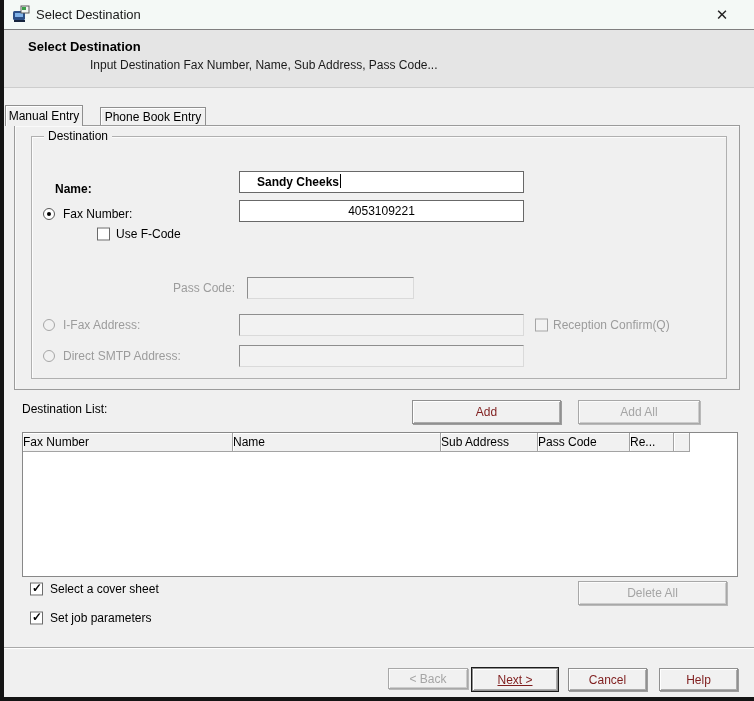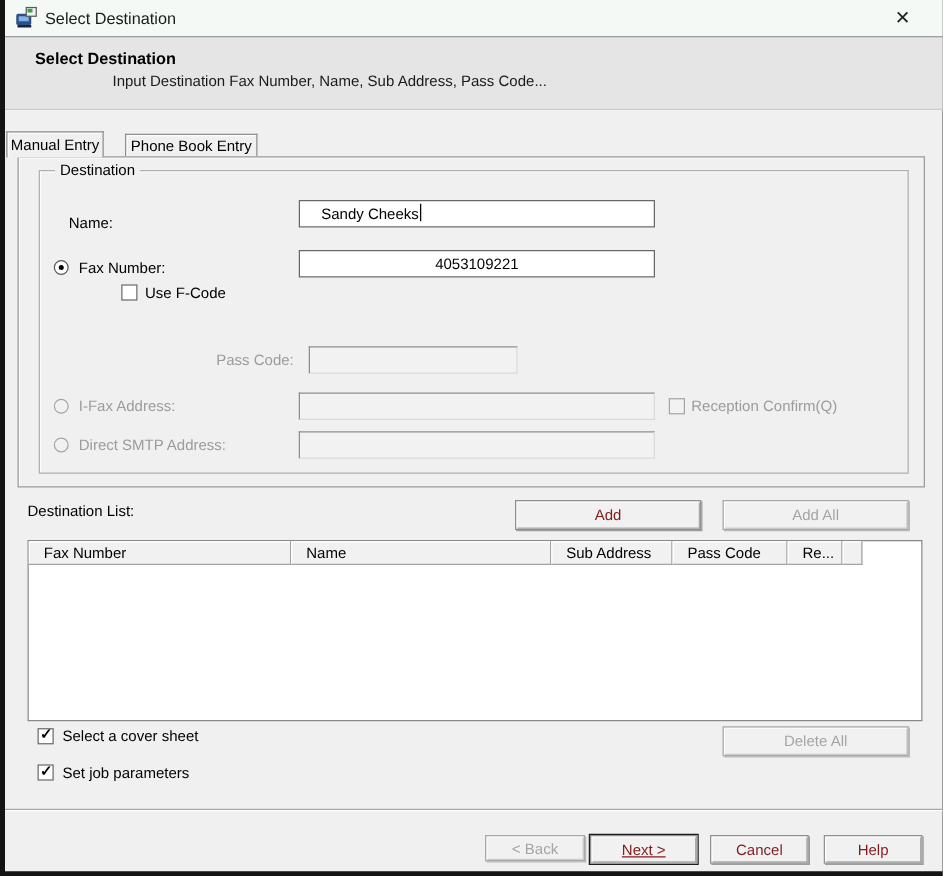--- a/index.html
+++ b/index.html
@@ -69,21 +69,21 @@
          box-shadow: inset 1px 1px 0 #fbfbfb, inset -1px -1px 0 #cccccc, 1px 1px 0 #b9b9b9; }
   .btn.default { box-shadow: 0 0 0 1px #1c1c1c, inset 1px 1px 0 #ffffff, inset -1px -1px 0 #ababab; }
 
   
   .listlabel { position:absolute; left:18px; top:402px; font-size:12px; color:#000; }
   .listview { position:absolute; left:18px; top:432px; width:716px; height:145px;
               background:#fff; border:1px solid #888888; }
   .lv-header { display:flex; height:19px; }
   .lv-cell { background:#f1f1f1; border-right:1px solid #a3a3a3; border-bottom:1px solid #a3a3a3;
              box-shadow: inset 1px 1px 0 #ffffff; font-size:12px; line-height:18px;
-             padding-left:12px; overflow:hidden; white-space:nowrap; color:#000; }
+             padding-left:0; overflow:hidden; white-space:nowrap; color:#000; }
   .c0{width:210px;} .c1{width:208px;} .c2{width:97px;} .c3{width:92px;} .c4{width:44px;} .c5{width:16px; padding-left:0;}
 
   
   .optlabel { position:absolute; top:50%; transform:translateY(-50%); font-size:12px; color:#000; }
   .sep { position:absolute; left:0; top:647px; width:750px; height:2px;
          border-top:1px solid #a9a9a9; border-bottom:1px solid #ffffff; }
 </style>
 </head>
 <body>
 
@@ -108,21 +108,21 @@
     <div class="h-sub">Input Destination Fax Number, Name, Sub Address, Pass Code...</div>
   </div>
 
   <div class="tab active">Manual Entry</div>
   <div class="tab inactive">Phone Book Entry</div>
 
   <div class="tabpanel">
     <div class="groupbox">
       <span class="legend">Destination</span>
 
-      <div class="grow" style="top:23px; height:36px;">
+      <div class="grow" style="top:34px; height:36px;font-weight:bold;">
         <span class="glabel" style="left:23px;">Name:</span>
         <div class="field" style="left:207px; width:285px; top:0;"><span>Sandy Cheeks</span><span class="caret"></span></div>
       </div>
 
       <div class="grow" style="top:63px; height:28px;text-align:center;">
         <span class="radio sel" style="left:11px;"></span>
         <span class="glabel" style="left:31px;">Fax Number:</span>
         <div class="field" style="left:207px; width:285px; top:0;">4053109221</div>
       </div>
 
@@ -148,21 +148,21 @@
       <div class="grow" style="top:208px; height:22px;">
         <span class="radio dis" style="left:11px;"></span>
         <span class="glabel dim" style="left:31px;">Direct SMTP Address:</span>
         <div class="field disabled" style="left:207px; width:285px; top:0;"></div>
       </div>
     </div>
   </div>
 
   <div class="listlabel">Destination List:</div>
   <div class="btn" style="left:408px; top:400px; width:149px; height:24px;">Add</div>
-  <div class="btn disabled" style="left:574px; top:400px; width:149px; height:24px;">Add All</div>
+  <div class="btn disabled" style="left:574px; top:400px; width:122px; height:24px;">Add All</div>
 
   <div class="listview">
     <div class="lv-header">
       <div class="lv-cell c0">Fax Number</div>
       <div class="lv-cell c1">Name</div>
       <div class="lv-cell c2">Sub Address</div>
       <div class="lv-cell c3">Pass Code</div>
       <div class="lv-cell c4">Re...</div>
       <div class="lv-cell c5"></div>
     </div>

